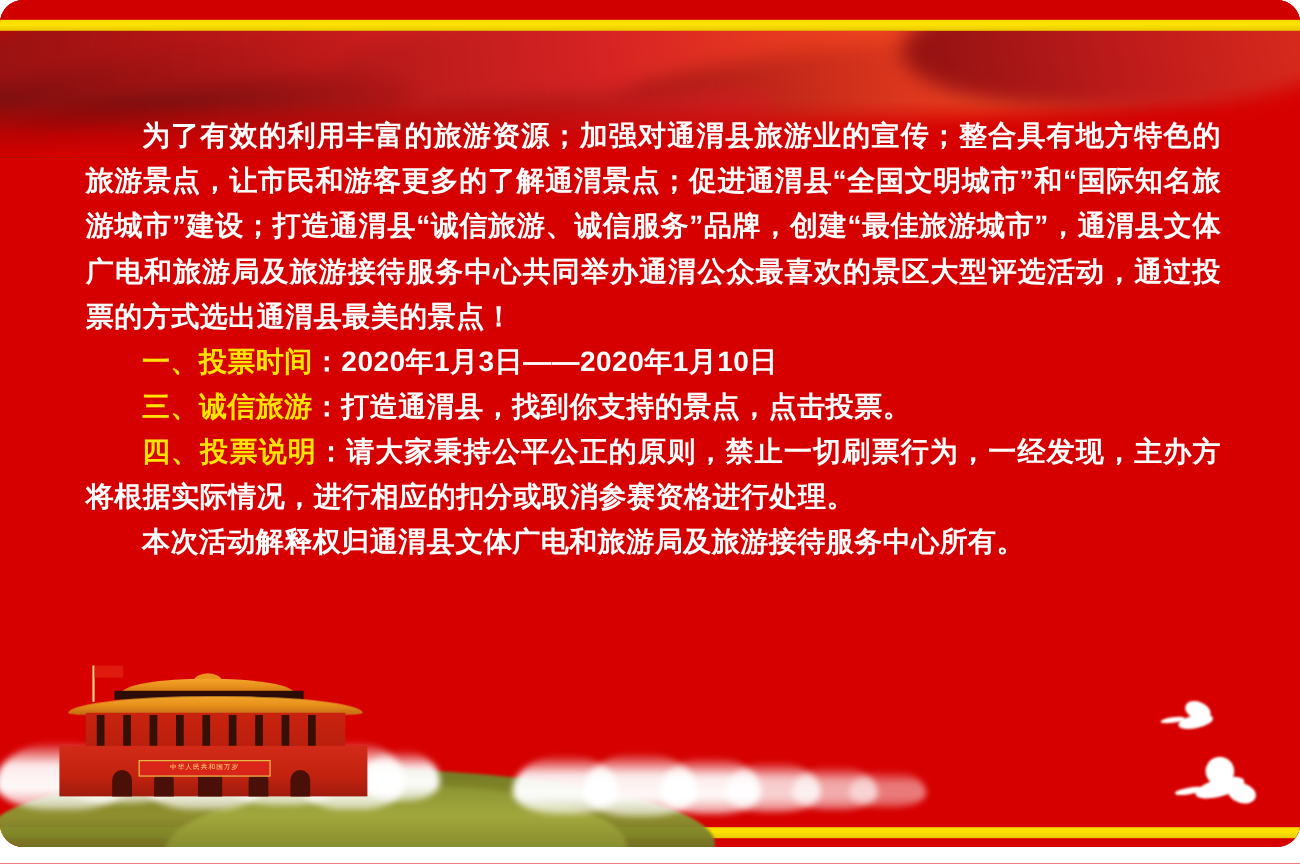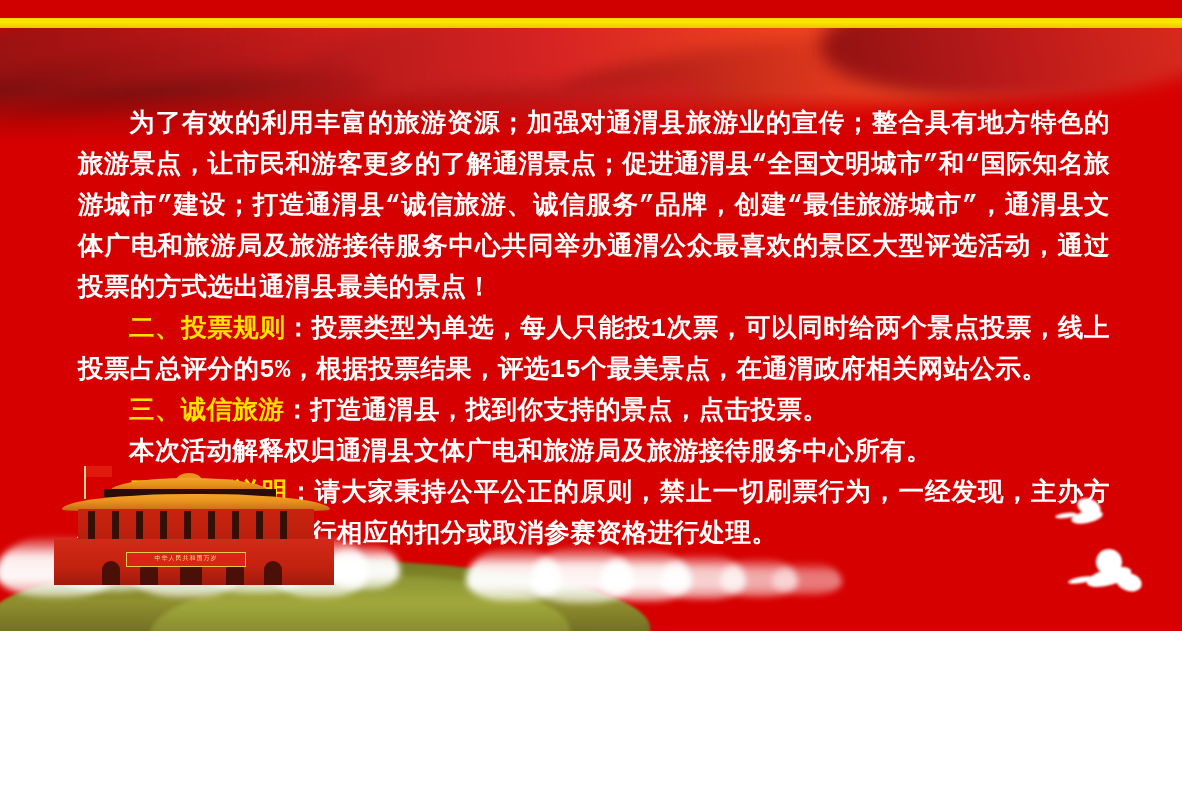--- a/index.html
+++ b/index.html
@@ -3,24 +3,25 @@
 <meta charset="utf-8">
 <style>
   html, body {
     margin: 0;
     padding: 0;
     background: #ffffff;
   }
   #poster {
     position: relative;
     width: 1182px;
-    height: 631px;
+    height: 770px;
     overflow: hidden;
     background: #d40000;
-    font-family: Liberation Mono, monospace;
+    font-family: Liberation Sans, sans-serif;
+    border-radius: 21px;
   }
 
   
   .bg-base {
     position: absolute;
     inset: 0;
     background: #d60000;
   }
   .bg-top-red {
     position: absolute;
@@ -313,34 +314,34 @@
     <div class="silk-fade"></div>
   </div>
 
   <div class="stripe-top"></div>
   <div class="stripe-bottom"></div>
 
   <div class="content">
 
     <p class="para lead">为了有效的利用丰富的旅游资源；加强对通渭县旅游业的宣传；整合具有地方特色的旅游景点，让市民和游客更多的了解通渭景点；促进通渭县“全国文明城市”和“国际知名旅游城市”建设；打造通渭县“诚信旅游、诚信服务”品牌，创建“最佳旅游城市”，通渭县文体广电和旅游局及旅游接待服务中心共同举办通渭公众最喜欢的景区大型评选活动，通过投票的方式选出通渭县最美的景点！</p>
 
-
     <p class="para">
-      <span class="hl">二、投票规则</span><span>：</span><span>投票类型为单选，每人只能投1次票，可以同时给两个景点投票，线上投票占总评分的5%，根据投票结果，评选15个最美景点，在通渭政府相关网站公示。</span>
+      <span class="hl">一、投票时间</span><span>：</span><span>2020年1月3日——2020年1月10日</span>
     </p>
+
 
     <p class="para">
       <span class="hl">三、诚信旅游</span><span>：</span><span>打造通渭县，找到你支持的景点，点击投票。</span>
     </p>
 
-    <p class="para tail">本次活动解释权归通渭县文体广电和旅游局及旅游接待服务中心所有。</p>
-
     <p class="para">
       <span class="hl">四、投票说明</span><span>：</span><span>请大家秉持公平公正的原则，禁止一切刷票行为，一经发现，主办方将根据实际情况，进行相应的扣分或取消参赛资格进行处理。</span>
     </p>
+
+    <p class="para tail">本次活动解释权归通渭县文体广电和旅游局及旅游接待服务中心所有。</p>
   </div>
 
   <div class="bottom-scene">
 
     <div class="grass"></div>
     <div class="grass2"></div>
 
     <div class="fountain f1"></div>
     <div class="fountain f2"></div>
     <div class="fountain f3"></div>

